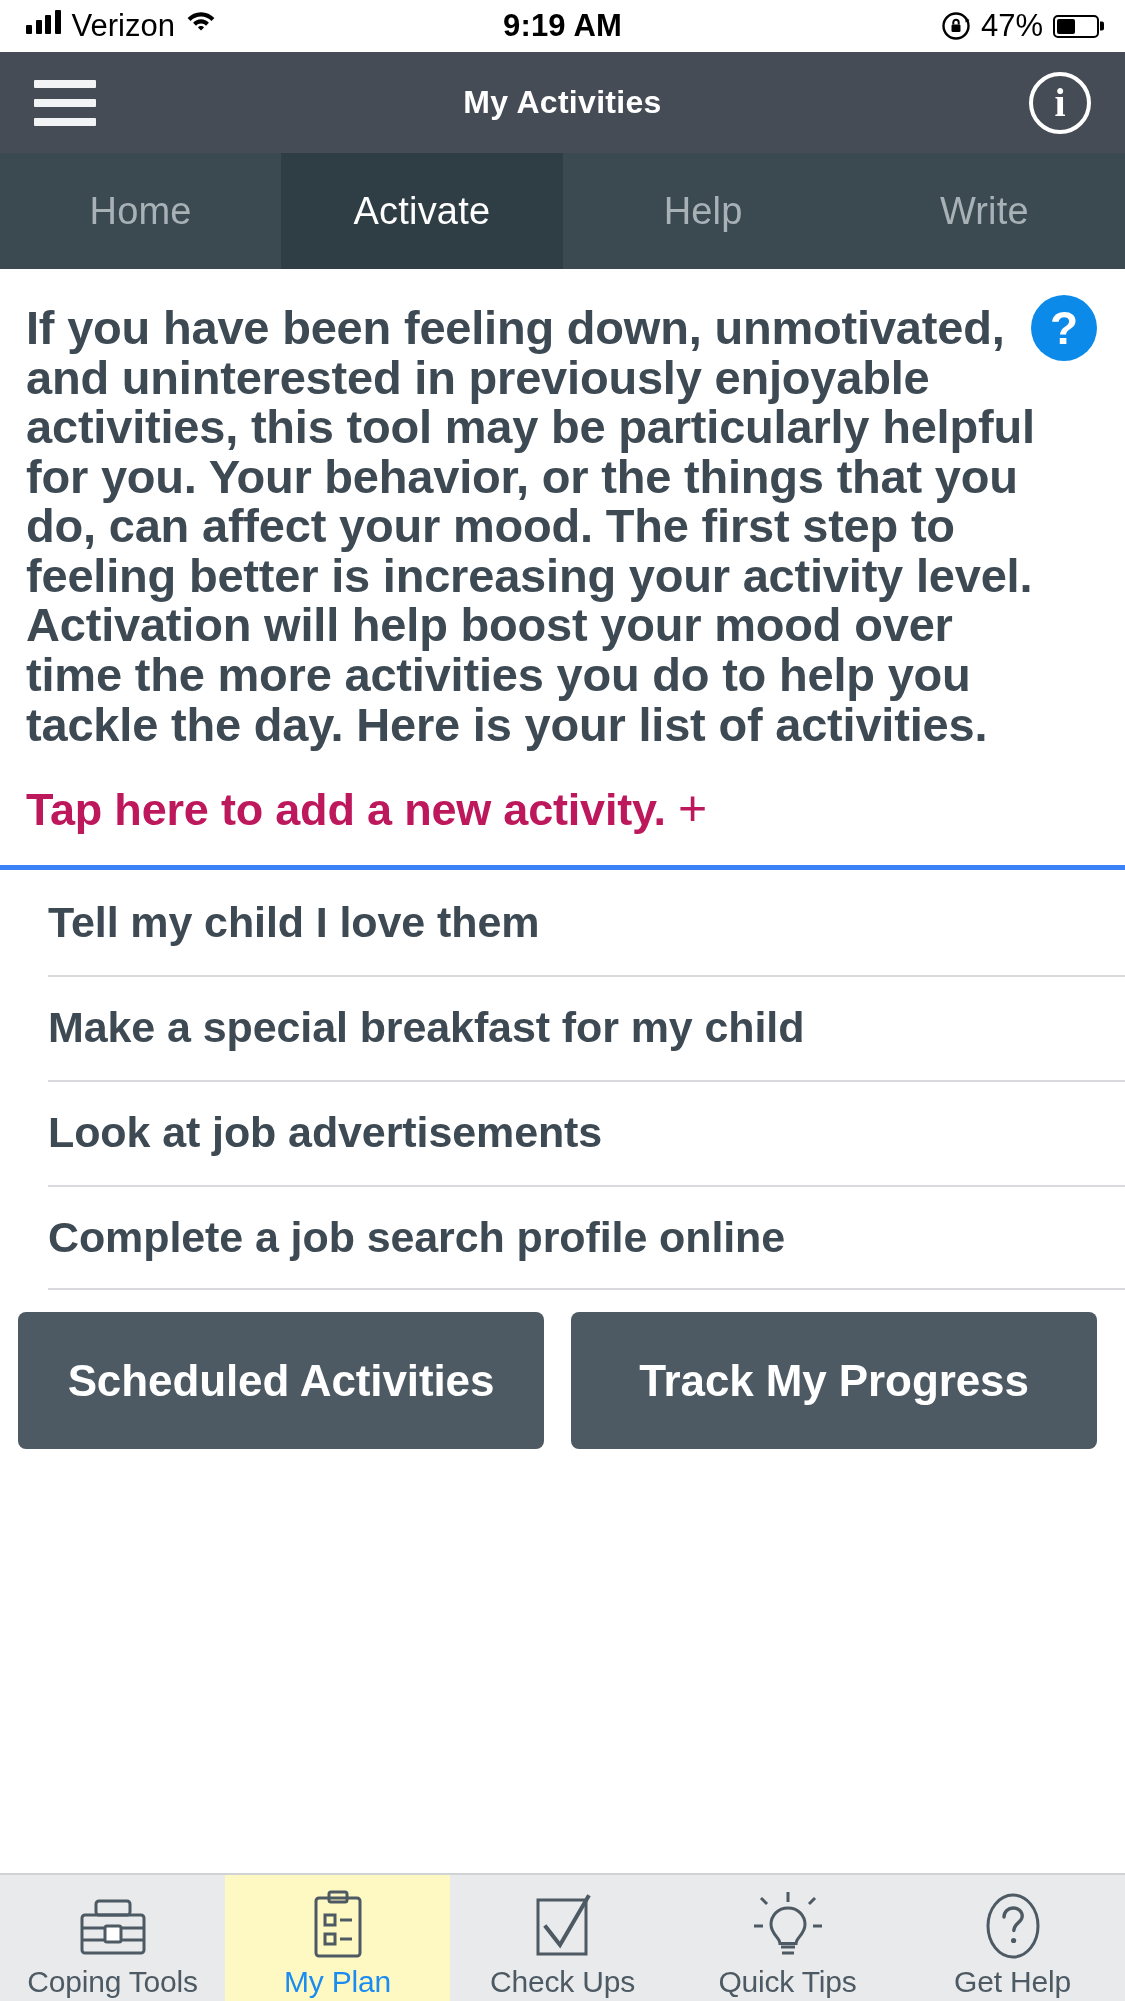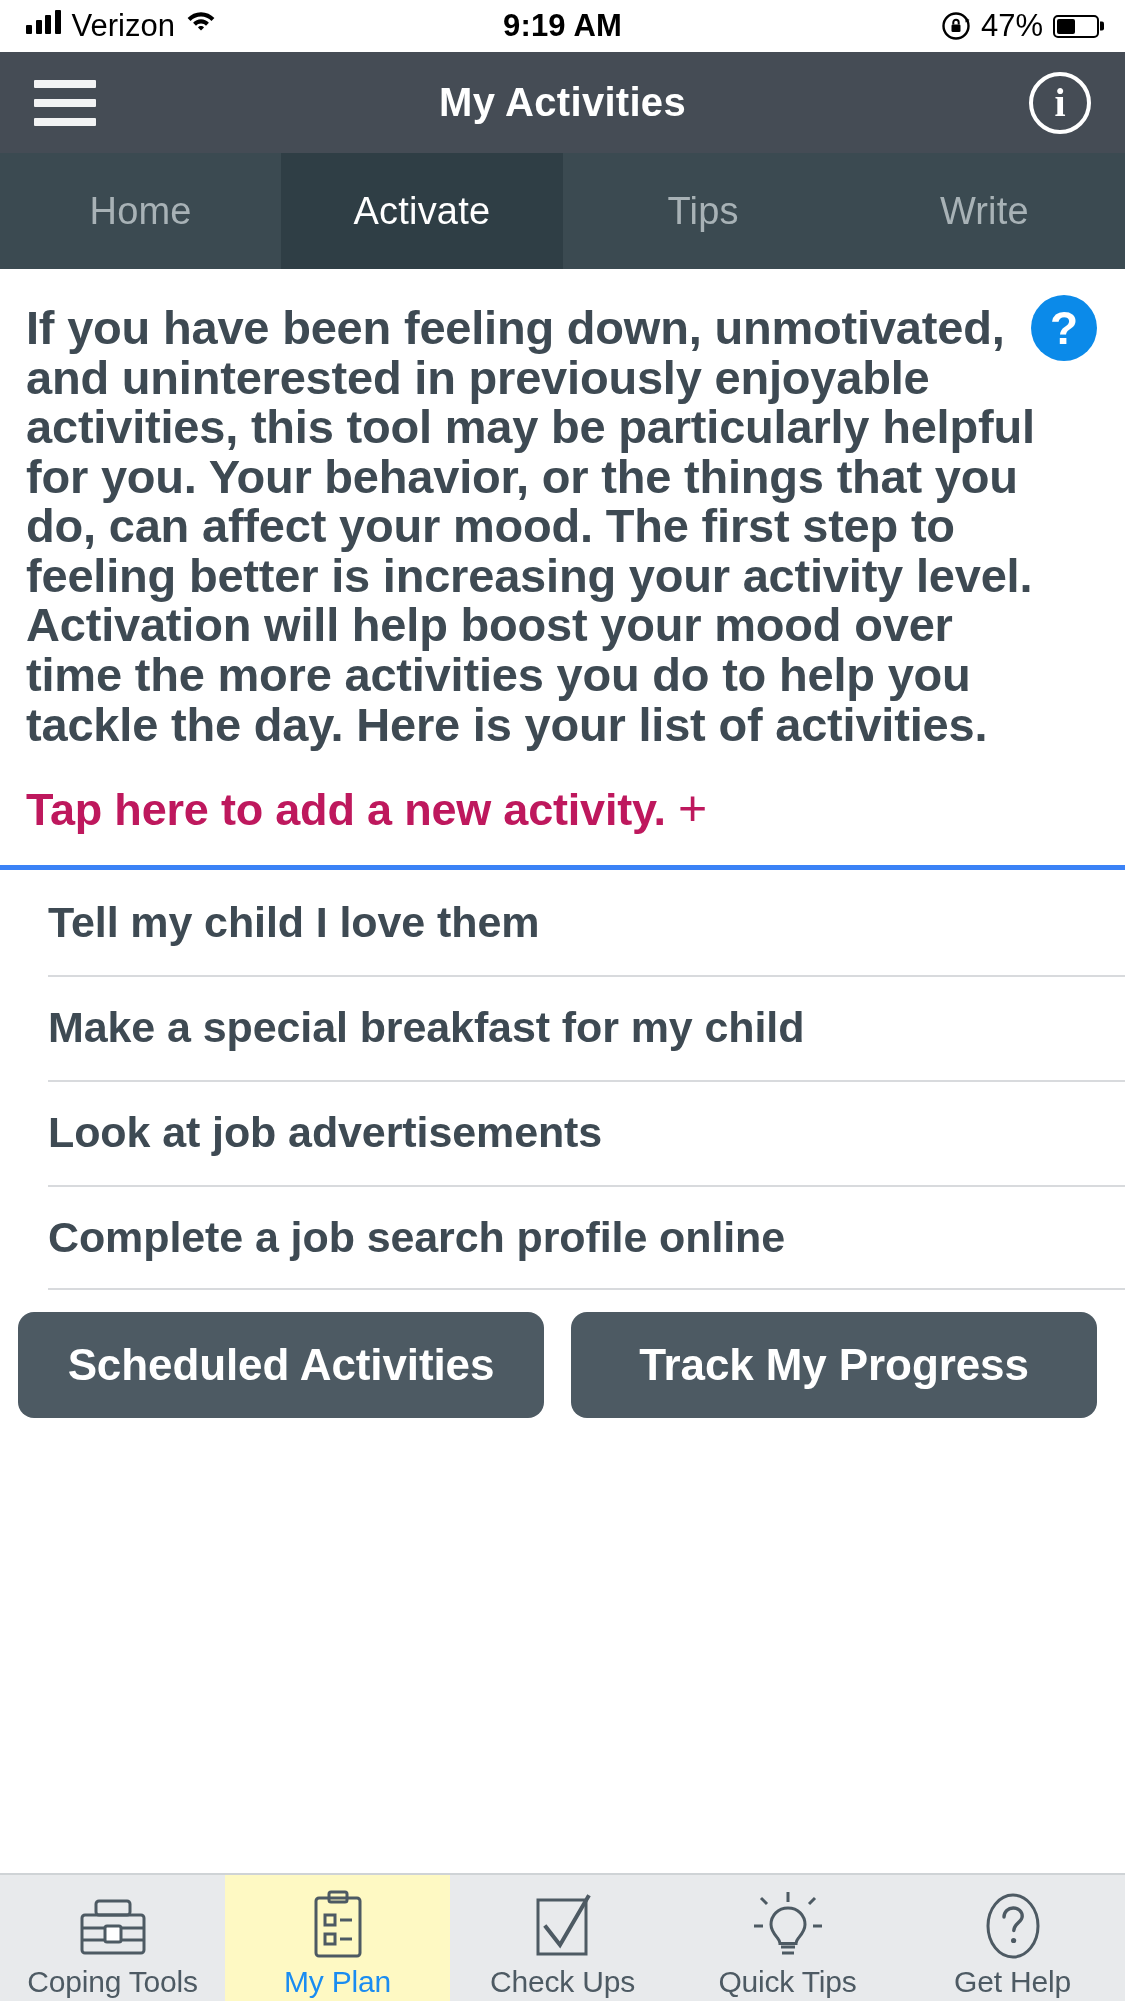--- a/index.html
+++ b/index.html
@@ -37,21 +37,21 @@
 
   
   .header {
     flex:0 0 101px; background:#454c55; display:flex; align-items:center;
     position:relative; padding:0 34px;
   }
   .hamburger { width:62px; height:46px; display:flex; flex-direction:column; justify-content:space-between; cursor:pointer; }
   .hamburger span { display:block; height:8px; background:#f2f3f4; border-radius:1px; }
   .header-title {
     position:absolute; left:0; right:0; text-align:center;
-    color:#ffffff; font-size:40px; font-weight:700; letter-spacing:.3px;
+    color:#ffffff; font-size:32px; font-weight:700; letter-spacing:.3px;
     pointer-events:none;
   }
   .info-btn {
     margin-left:auto; width:62px; height:62px; border:4px solid #ffffff; border-radius:50%;
     display:flex; align-items:center; justify-content:center; color:#ffffff;
     font-size:40px; font-weight:700; font-family:"Liberation Serif", serif; line-height:1; z-index:2;
   }
 
   
   .tabs { flex:0 0 116px; display:flex; }
@@ -85,21 +85,21 @@
   }
   .list-item + .list-item::before {
     content:""; position:absolute; left:48px; right:0; top:0; height:2px; background:#d8dadd;
   }
   .list .list-item:last-child::after {
     content:""; position:absolute; left:48px; right:0; bottom:0; height:2px; background:#d8dadd;
   }
 
   .btn-row { display:flex; gap:27px; padding:22px 28px 24px 18px; }
   .big-btn {
-    flex:1 1 0; height:106px; background:#4d5a63; border-radius:16px; border:0;
+    flex:1 1 0; height:137px; background:#4d5a63; border-radius:8px; border:0;
     color:#ffffff; font-size:44px; font-weight:700; letter-spacing:-0.1px;
     display:flex; align-items:center; justify-content:center; font-family:"Liberation Sans", sans-serif;
   }
 
   
   .bottomnav { flex:0 0 128px; display:flex; background:#e8eaec; border-top:2px solid #cfd3d6; }
   .nav-item {
     flex:1 1 0; display:flex; flex-direction:column; align-items:center; justify-content:flex-start;
     padding-top:12px; gap:2px; color:#4d5a63;
   }
@@ -153,21 +153,21 @@
         <span></span>
         <span></span>
     </div>
     <div class="header-title">My Activities</div>
     <div class="info-btn">i</div>
   </div>
 
   <div class="tabs">
     <div class="tab">Home</div>
     <div class="tab active">Activate</div>
-    <div class="tab">Tips</div>
+    <div class="tab">Help</div>
     <div class="tab">Write</div>
   </div>
 
   <div class="content">
 
     <div class="intro-wrap">
       <div class="intro">If you have been feeling down, unmotivated, and uninterested in previously enjoyable activities, this tool may be particularly helpful for you. Your behavior, or the things that you do, can affect your mood. The first step to feeling better is increasing your activity level. Activation will help boost your mood over time the more activities you do to help you tackle the day. Here is your list of activities.</div>
       <div class="help-circle">?</div>
     </div>
 

